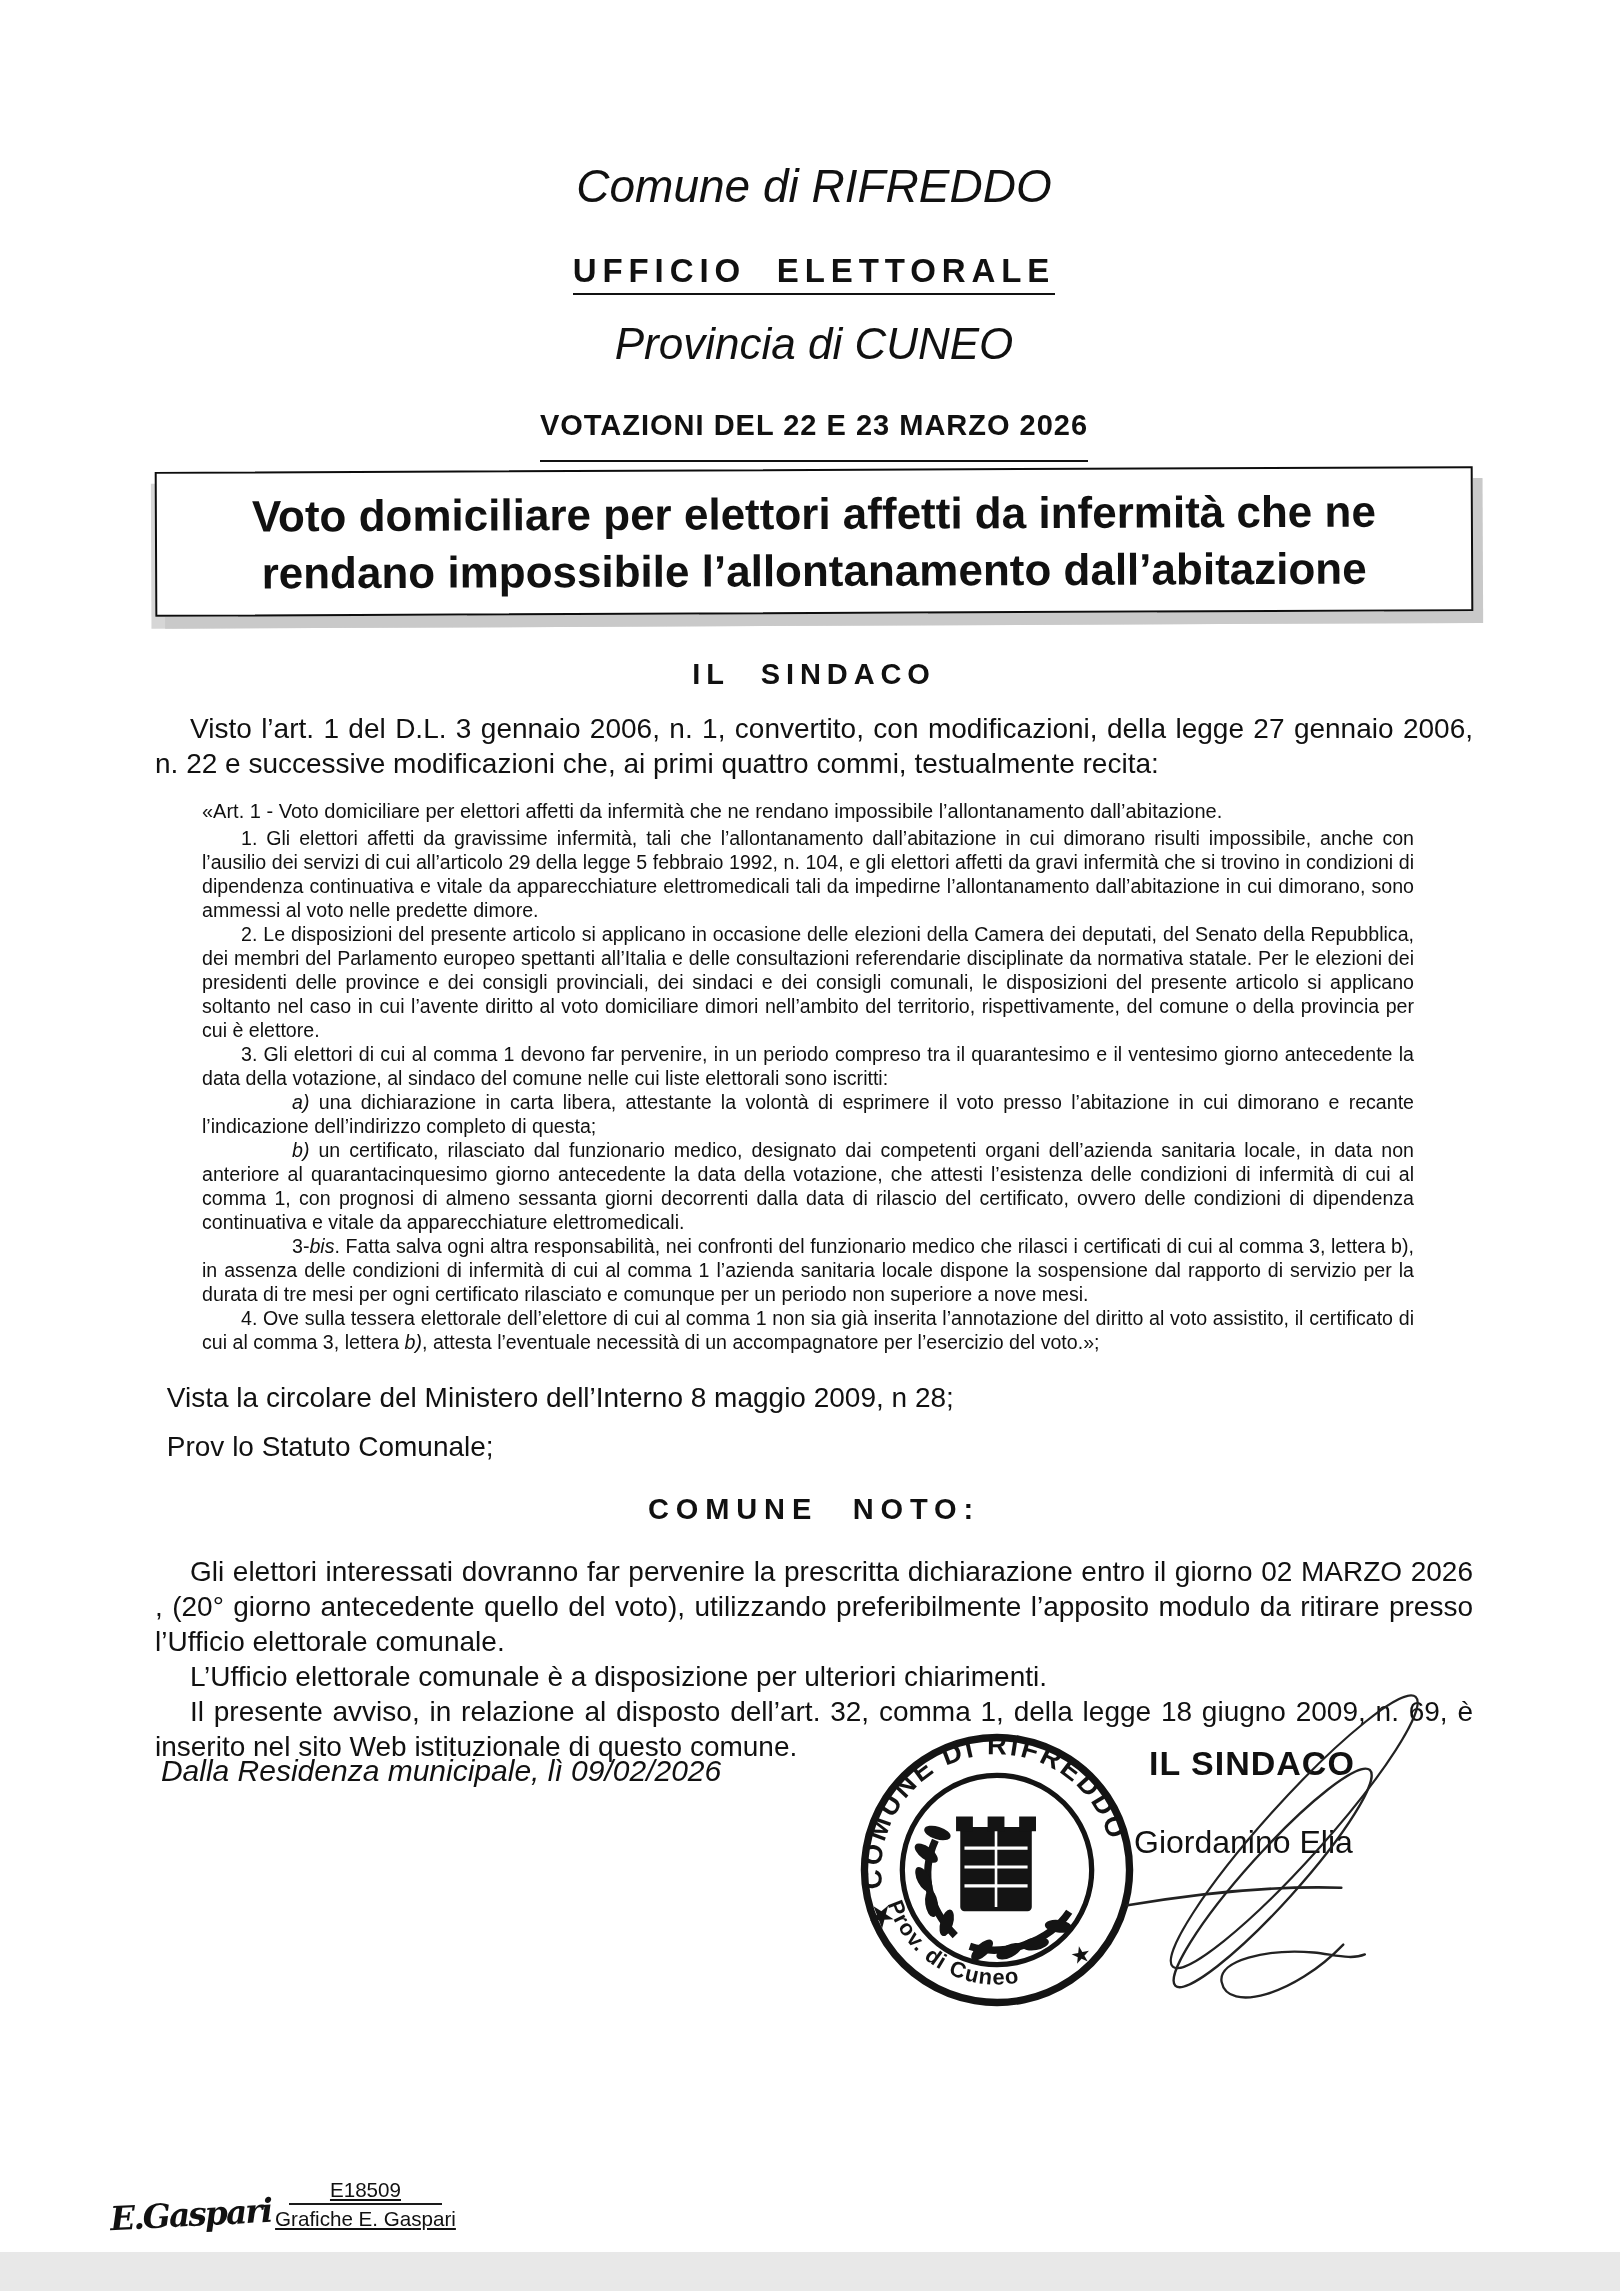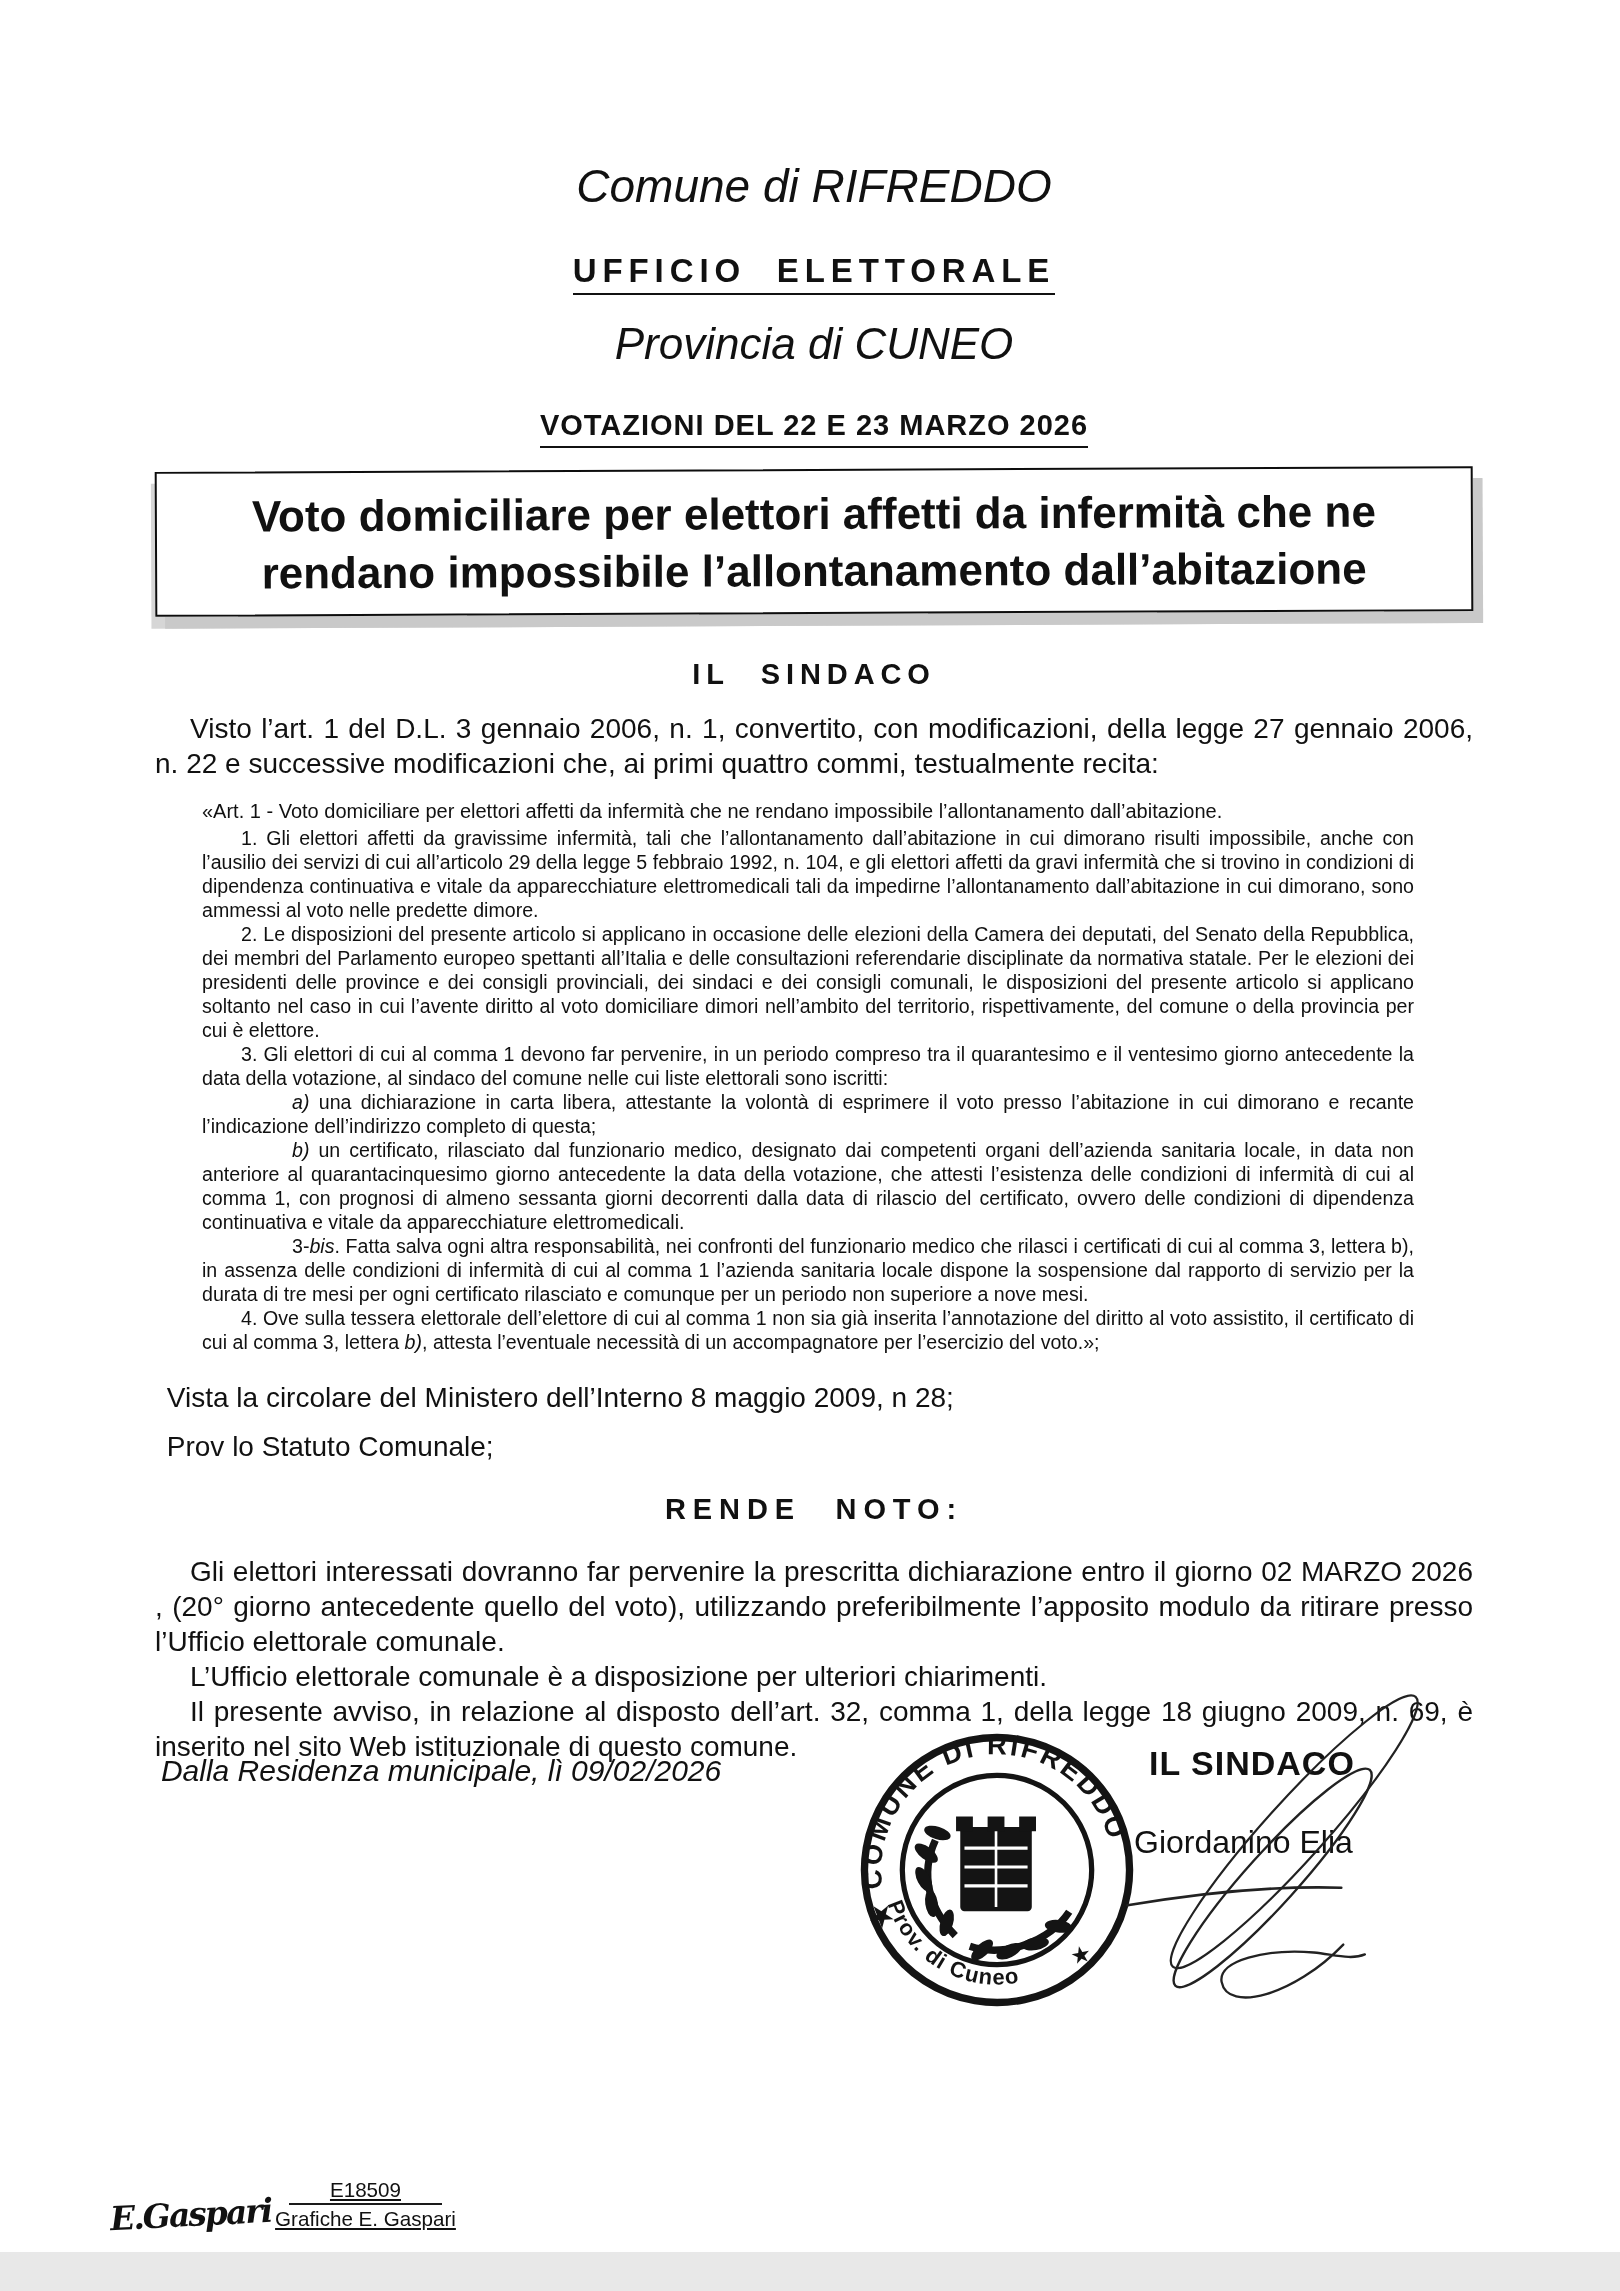--- a/index.html
+++ b/index.html
@@ -12,21 +12,21 @@
     overflow:hidden;
     margin:0 auto;
   }
   .content{padding:160px 147px 0 155px;}
   .center{text-align:center;}
   .h-comune{font-style:italic;font-size:46px;line-height:53px;margin:0 0 39px 0;}
   .h-prov{font-style:italic;font-size:44px;line-height:51px;margin:0 0 39px 0;}
   .h-uff{margin:0 0 29px 0;font-size:33px;line-height:37px;font-weight:bold;}
   .h-uff span{letter-spacing:5.9px;word-spacing:15.7px;border-bottom:2.9px solid #111;padding-bottom:3.9px;}
   .h-vot{margin:0 0 25.5px 0;font-size:29px;line-height:35px;font-weight:bold;}
-  .h-vot span{letter-spacing:1px;border-bottom:2.9px solid #111;padding-bottom:5px;}
+  .h-vot span{letter-spacing:1px;border-bottom:2.9px solid #111;padding-bottom:19px;}
   .title-box{
     border:2.9px solid #0d0d0d;
     box-shadow:9.8px 11.8px 0 #c9c9c9, -3.9px 11.8px 0 #d6d6d6;
     padding:13.7px 23.5px;
     font-weight:bold;font-size:44px;line-height:57px;
     text-align:center;
     margin:0 0 43px 0;
     transform:rotate(-0.25deg);
   }
   .h-sindaco{font-weight:bold;font-size:29px;line-height:35px;margin:0 0 19.6px 0;letter-spacing:5.9px;word-spacing:17.6px;}
@@ -84,21 +84,21 @@
       <p class="art-par">3. Gli elettori di cui al comma 1 devono far pervenire, in un periodo compreso tra il quarantesimo e il ventesimo giorno antecedente la data della votazione, al sindaco del comune nelle cui liste elettorali sono iscritti:</p>
       <p class="art-par lettered"><i>a)</i><span> una dichiarazione in carta libera, attestante la volontà di esprimere il voto presso l’abitazione in cui dimorano e recante l’indicazione dell’indirizzo completo di questa;</span></p>
       <p class="art-par lettered"><i>b)</i><span> un certificato, rilasciato dal funzionario medico, designato dai competenti organi dell’azienda sanitaria locale, in data non anteriore al quarantacinquesimo giorno antecedente la data della votazione, che attesti l’esistenza delle condizioni di infermità di cui al comma 1, con prognosi di almeno sessanta giorni decorrenti dalla data di rilascio del certificato, ovvero delle condizioni di dipendenza continuativa e vitale da apparecchiature elettromedicali.</span></p>
       <p class="art-par lettered"><span>3-</span><i>bis</i><span>. Fatta salva ogni altra responsabilità, nei confronti del funzionario medico che rilasci i certificati di cui al comma 3, lettera b), in assenza delle condizioni di infermità di cui al comma 1 l’azienda sanitaria locale dispone la sospensione dal rapporto di servizio per la durata di tre mesi per ogni certificato rilasciato e comunque per un periodo non superiore a nove mesi.</span></p>
       <p class="art-par"><span>4. Ove sulla tessera elettorale dell’elettore di cui al comma 1 non sia già inserita l’annotazione del diritto al voto assistito, il certificato di cui al comma 3, lettera </span><i>b)</i><span>, attesta l’eventuale necessità di un accompagnatore per l’esercizio del voto.»;</span></p>
     </div>
 
     <p class="single">Vista la circolare del Ministero dell’Interno 8 maggio 2009, n 28;</p>
     <p class="single gap">Prov lo Statuto Comunale;</p>
 
-    <div class="center h-rende">RENDE NOTO:</div>
+    <div class="center h-rende">COMUNE NOTO:</div>
 
     <p class="par tight">Gli elettori interessati dovranno far pervenire la prescritta dichiarazione entro il giorno 02 MARZO 2026 , (20° giorno antecedente quello del voto), utilizzando preferibilmente l’apposito modulo da ritirare presso l’Ufficio elettorale comunale.</p>
     <p class="par tight">L’Ufficio elettorale comunale è a disposizione per ulteriori chiarimenti.</p>
     <p class="par tight">Il presente avviso, in relazione al disposto dell’art. 32, comma 1, della legge 18 giugno 2009, n. 69, è inserito nel sito Web istituzionale di questo comune.</p>
 
     <div class="sig-area">
       <div class="date-line">Dalla Residenza municipale, lì 09/02/2026</div>
 
       <svg class="stamp" width="284" height="284" viewBox="0 0 270 270" style="transform:rotate(-12deg)">
         <circle cx="135" cy="135" r="126" fill="none" stroke="#141414" stroke-width="7"></circle>

